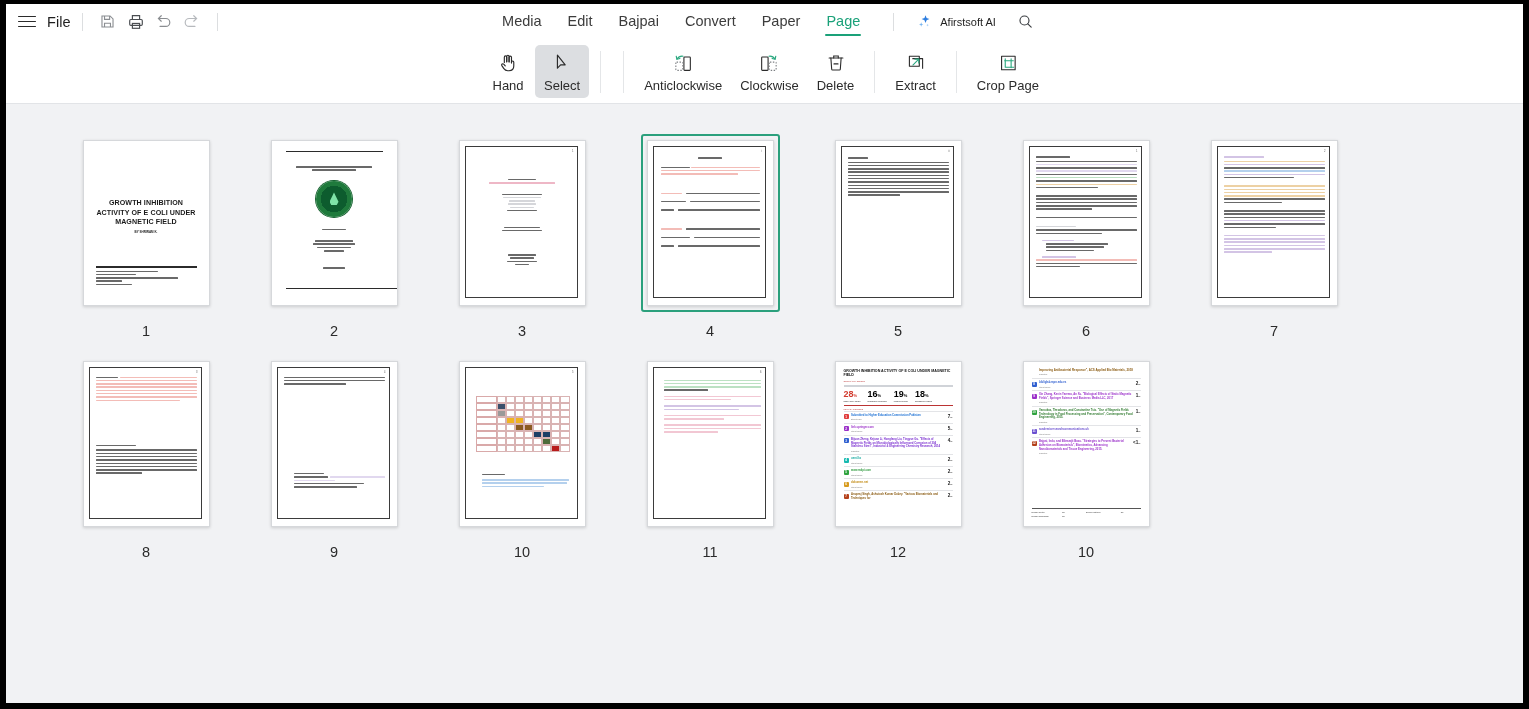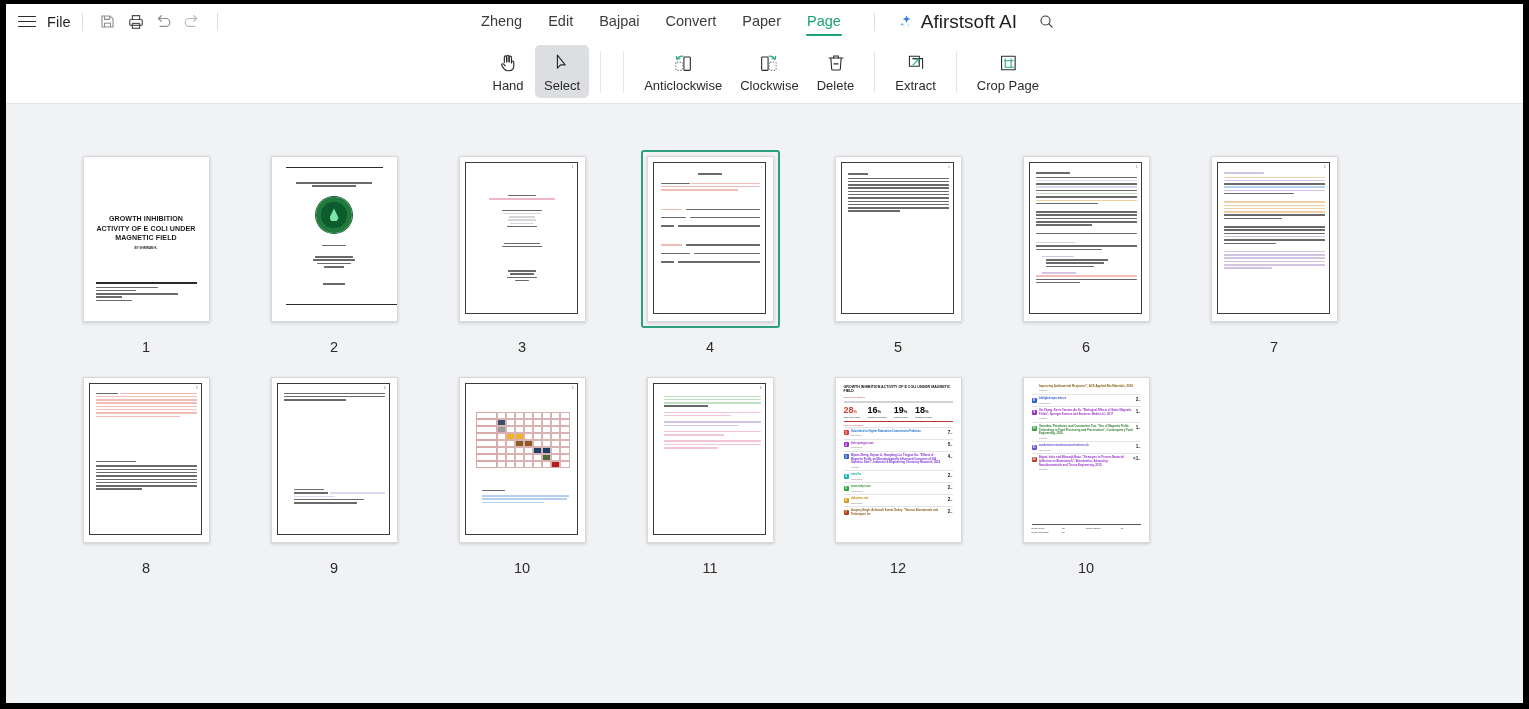--- a/index.html
+++ b/index.html
@@ -57,21 +57,21 @@
   .tab.active { color:#1aa179; }
   .tab.active::after {
     content:""; position:absolute; left:12px; right:12px; bottom:1px;
     height:2px; background:#1aa179; border-radius:1px;
   }
   .mb-sep2 { width:1px; height:18px; background:#dcdee0; margin:0 16px 0 20px; }
   .ai-btn {
     display:flex; align-items:center; gap:7px; cursor:pointer;
     padding:4px 6px; border-radius:5px;
   }
-  .ai-label { font-size:19px; color:#1f1f1f; white-space:nowrap; }
+  .ai-label { font-size:11px; color:#1f1f1f; white-space:nowrap; }
   .search-btn {
     width:28px; height:28px; margin-left:10px;
     display:flex; align-items:center; justify-content:center; cursor:pointer;
     border-radius:4px;
   }
 
   
   .ribbon {
     height:64px; min-height:64px;
     background:#ffffff;
@@ -96,21 +96,20 @@
 
   
   .content {
     flex:1; background:#f1f2f4; overflow:hidden; position:relative;
   }
   .grid {
     display:flex; flex-wrap:wrap;
     padding:30px 40px 20px 46px;
     gap:0px 0px;
     align-content:flex-start;
-    margin-top:16px;
   }
   .cell {
     width:188px;
     display:flex; flex-direction:column; align-items:center;
     margin-bottom:16px;
   }
   .thumb-wrap {
     padding:4px;
     border:2px solid transparent;
     border-radius:3px;
@@ -239,21 +238,21 @@
       <div class="ico-btn">
         <svg width="19" height="19" viewBox="0 0 22 22" fill="none" stroke="#b6b9bd" stroke-width="1.35" stroke-linecap="round">
           <path d="M16.5 7.5H8.3a4.6 4.6 0 0 0 0 9.2H15"></path>
           <path d="M13.6 4.3l3.3 3.2-3.3 3.2"></path>
         </svg>
       </div>
       <div class="mb-sep"></div>
     </div>
 
     <div class="mb-center">
-      <div class="tab">Zheng</div>
+      <div class="tab">Media</div>
       <div class="tab">Edit</div>
       <div class="tab">Bajpai</div>
       <div class="tab">Convert</div>
       <div class="tab">Paper</div>
       <div class="tab active">Page</div>
 
       <div class="mb-sep2"></div>
 
       <div class="ai-btn">
         <span style="display:flex;">

